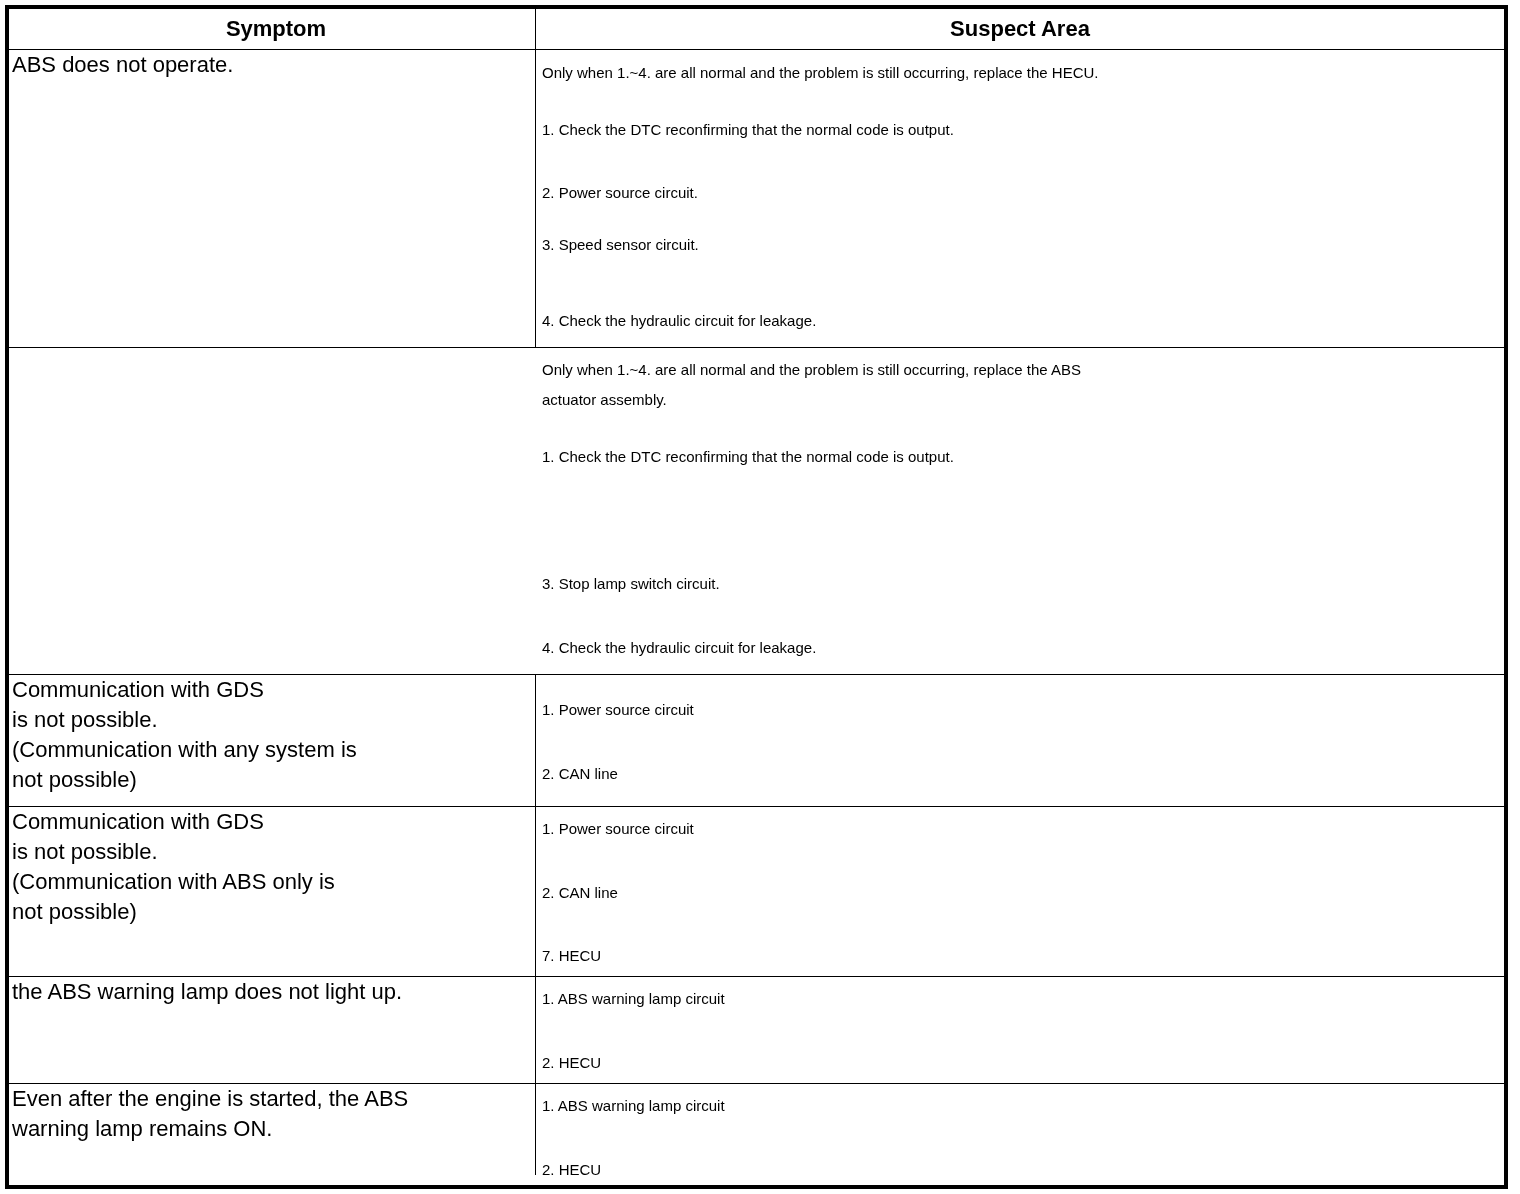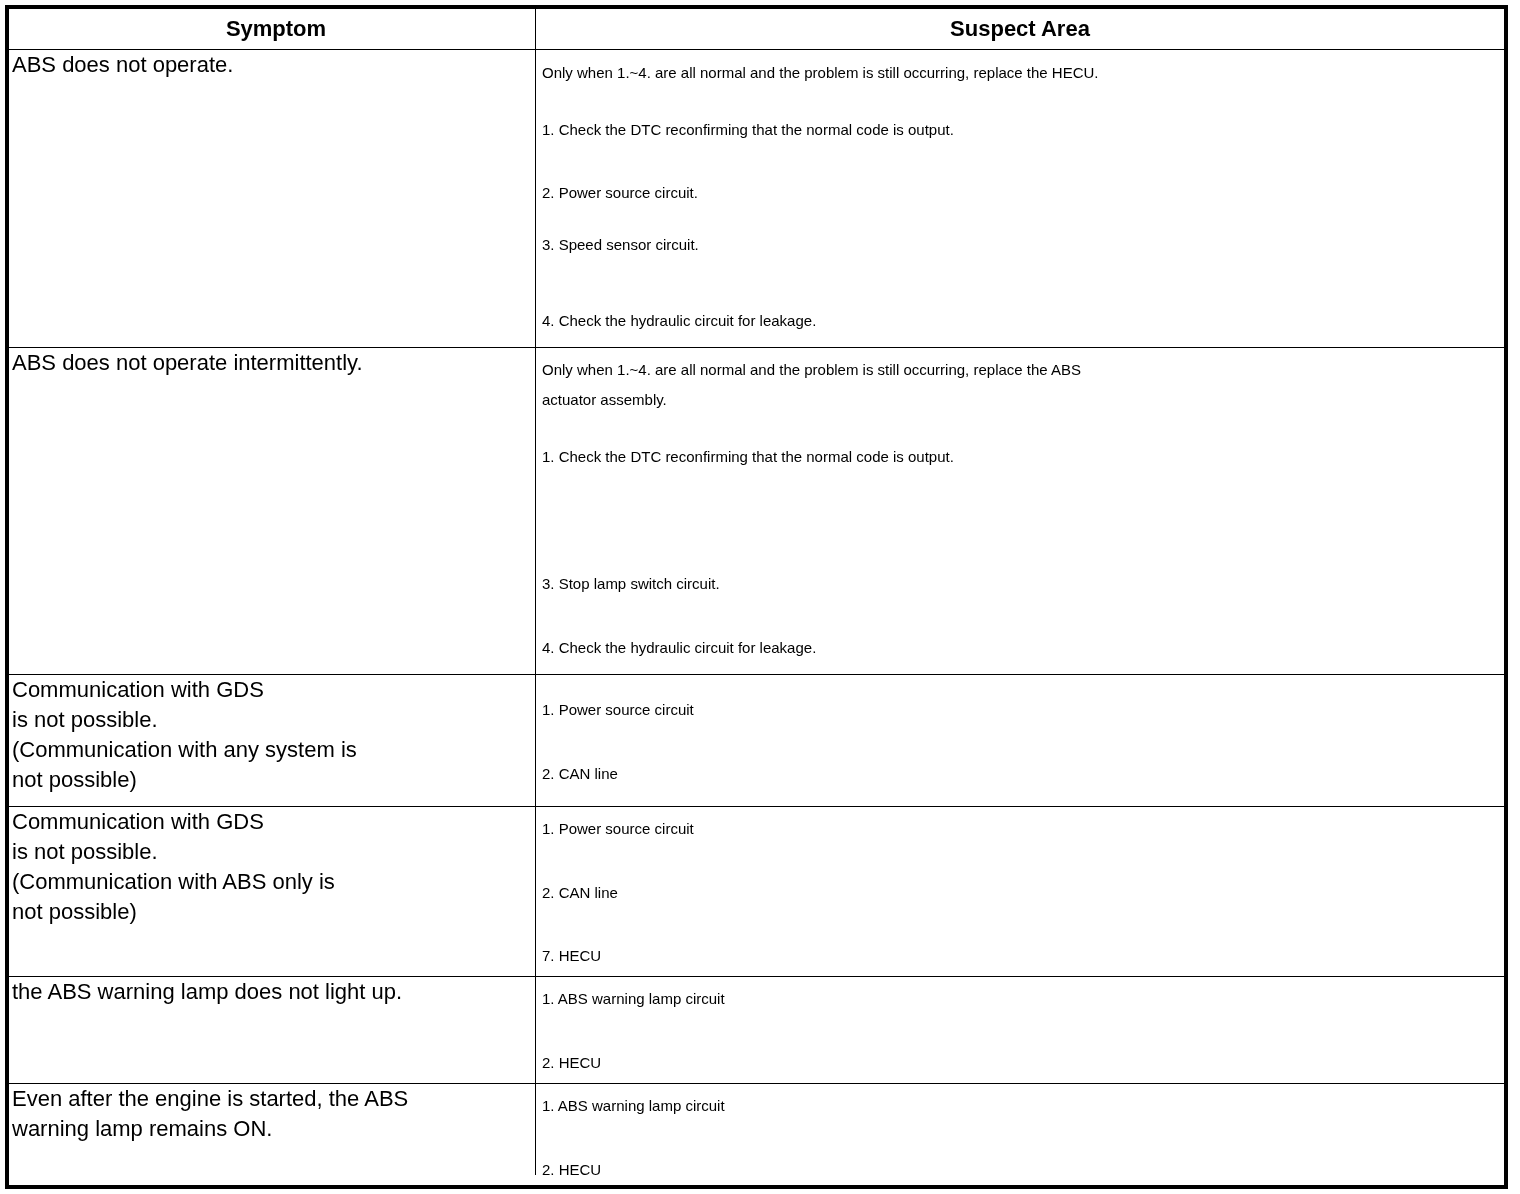--- a/index.html
+++ b/index.html
@@ -36,25 +36,20 @@
     <div class="cell c2">
       <div class="line" style="top:8px;">Only when 1.~4. are all normal and the problem is still occurring, replace the HECU.</div>
       <div class="line" style="top:65px;">1. Check the DTC reconfirming that the normal code is output.</div>
       <div class="line" style="top:128px;">2. Power source circuit.</div>
       <div class="line" style="top:180px;">3. Speed sensor circuit.</div>
       <div class="line" style="top:256px;">4. Check the hydraulic circuit for leakage.</div>
     </div>
   </div>
 
   <div class="row" style="top:338px; height:327px;">
-    <div class="cell c1 sym">
-      <div>
-          <span>ABS does not operate intermittently.</span>
-        </div>
-    </div>
     <div class="cell c2">
       <div class="line" style="top:7px;">Only when 1.~4. are all normal and the problem is still occurring, replace the ABS</div>
       <div class="line" style="top:37px;">actuator assembly.</div>
       <div class="line" style="top:94px;">1. Check the DTC reconfirming that the normal code is output.</div>
       <div class="line" style="top:221px;">3. Stop lamp switch circuit.</div>
       <div class="line" style="top:285px;">4. Check the hydraulic circuit for leakage.</div>
     </div>
   </div>
 
   <div class="row" style="top:665px; height:132px;">

